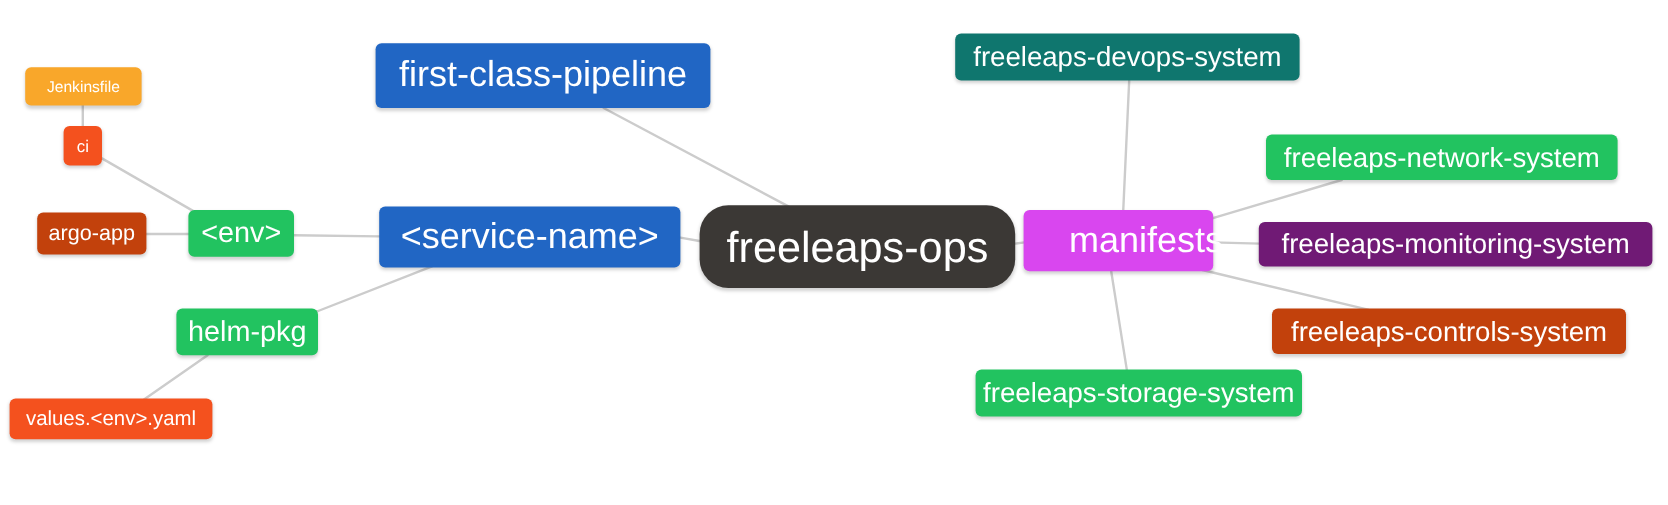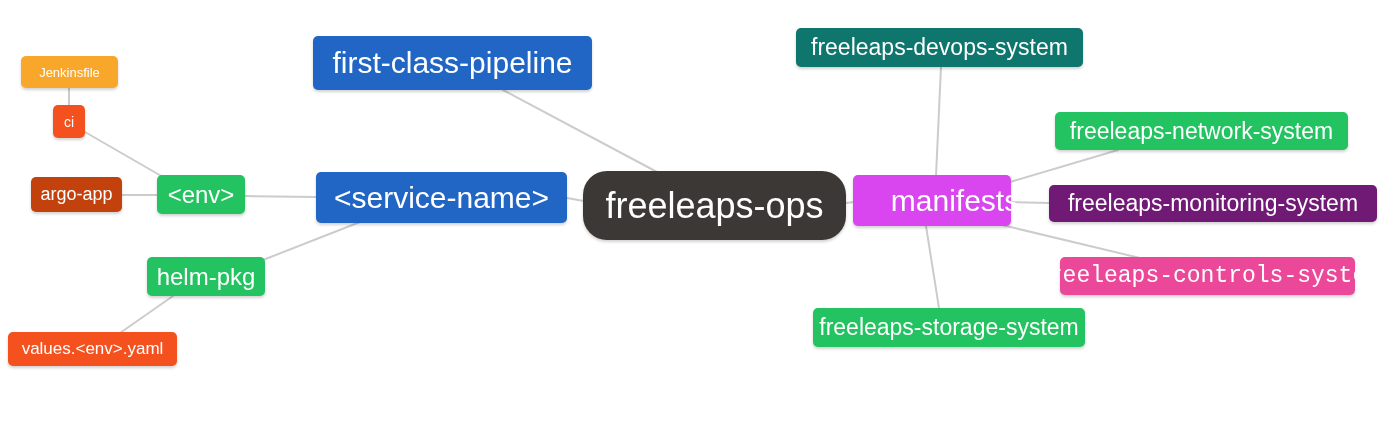--- a/index.html
+++ b/index.html
@@ -80,16 +80,16 @@
   <div class="node n-env" style="background-color: rgb(34, 195, 96);">&lt;env&gt;</div>
   <div class="node n-helm-pkg" style="background-color: rgb(34, 195, 96);">helm-pkg</div>
   <div class="node n-values-env-yaml" style="background-color: rgb(244, 81, 30);">values.&lt;env&gt;.yaml</div>
   <div class="node n-first-class-pipeline" style="background-color: rgb(33, 102, 196);">first-class-pipeline</div>
   <div class="node n-service-name" style="background-color: rgb(33, 102, 196);">&lt;service-name&gt;</div>
   <div class="node n-freeleaps-ops" style="background-color: rgb(59, 56, 53); border-radius: 24px;">freeleaps-ops</div>
   <div class="node n-manifests" style="background-color: #d946ef; padding-left: 46px;">manifests</div>
   <div class="node n-devops-system" style="background-color: #0f766e;">freeleaps-devops-system</div>
   <div class="node n-network-system" style="background-color: rgb(34, 195, 96);">freeleaps-network-system</div>
   <div class="node n-monitoring-system" style="background-color: #701a75;">freeleaps-monitoring-system</div>
-  <div class="node n-controls-system" style="background-color: #ec4899; font-family: Liberation Mono, monospace;">freeleaps-controls-system</div>
+  <div class="node n-controls-system" style="background-color: #c2410c;">freeleaps-controls-system</div>
   <div class="node n-storage-system" style="background-color: rgb(34, 195, 96);">freeleaps-storage-system</div>
 
 </div>
 
 </body></html>

